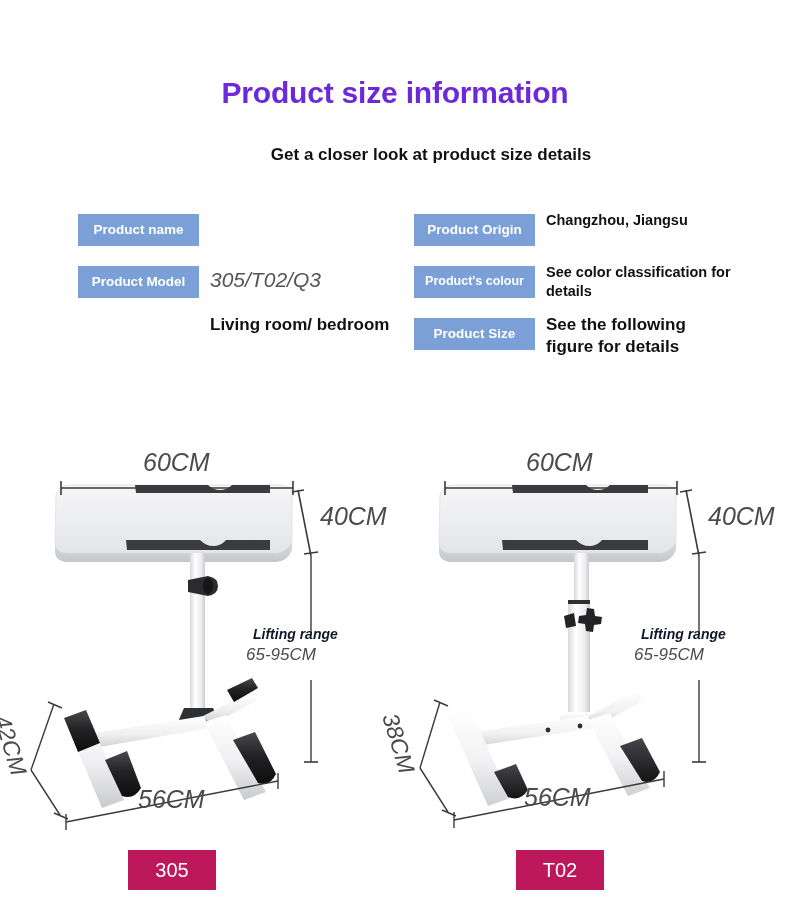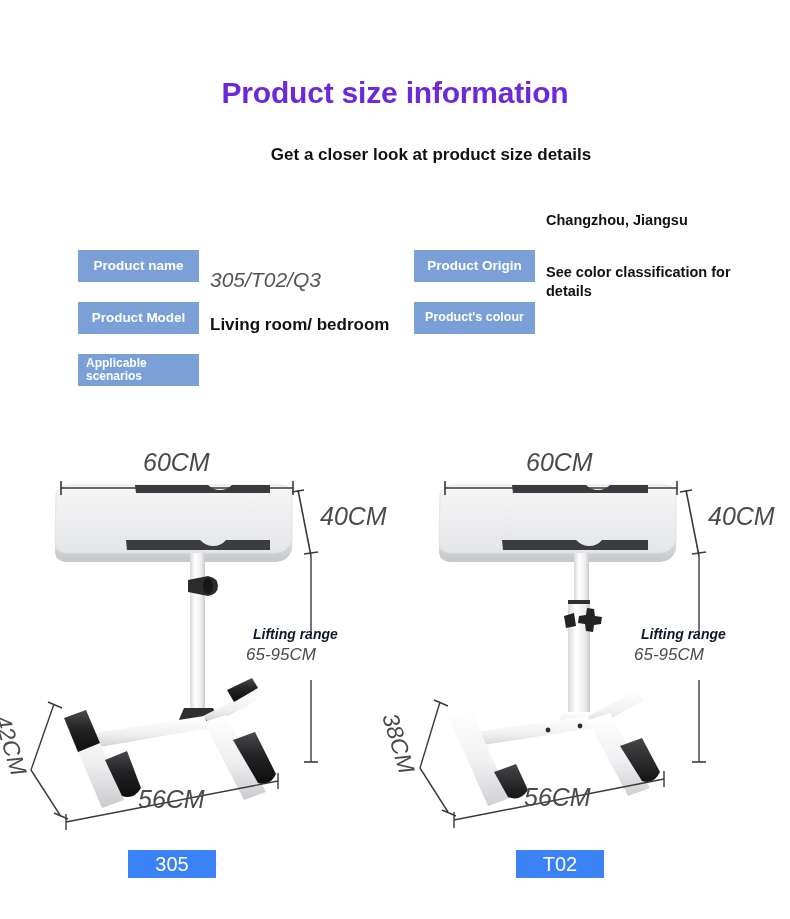--- a/index.html
+++ b/index.html
@@ -64,21 +64,20 @@
     color: #ffffff;
     font-size: 13.5px;
     font-weight: bold;
     display: flex;
     align-items: center;
     justify-content: center;
     text-align: center;
     line-height: 1.1;
     box-sizing: border-box;
     padding: 5px 4px;
-    margin-top: 36px;
   }
   .spec-key.two-line {
     justify-content: flex-start;
     text-align: left;
     padding-left: 8px;
     font-size: 12px;
   }
   .spec-key.small { font-size: 12.5px; }
   .spec-val {
     position: absolute;
@@ -132,22 +131,22 @@
     position: absolute;
     font-size: 17px;
     color: #4b4b4b;
     white-space: nowrap;
   }
 
   
   .model-badge {
     position: absolute;
     width: 88px;
-    height: 28px;
-    background: #3b82f6;
+    height: 40px;
+    background: #be185d;
     color: #ffffff;
     font-size: 20px;
     display: flex;
     align-items: center;
     justify-content: center;
   }
   .badge-left  { left: 128px; top: 850px; }
   .badge-right { left: 516px; top: 850px; }
 
   svg { display: block; }
@@ -165,38 +164,41 @@
     <div class="spec-row">
       <div class="spec-key">Product name</div>
     </div>
 
     <div class="spec-row">
       <div class="spec-key">Product Model</div>
       <div class="spec-val plain">305/T02/Q3</div>
     </div>
 
     <div class="spec-row">
-      <div class="spec-key two-line">Applicable scenarios</div>
       <div class="spec-val big">Living room/ bedroom</div>
     </div>
 
   </div>
 
   <div class="spec-col right">
 
     <div class="spec-row">
       <div class="spec-key">Product Origin</div>
       <div class="spec-val">Changzhou, Jiangsu</div>
     </div>
 
     <div class="spec-row">
       <div class="spec-key small">Product's colour</div>
       <div class="spec-val">See color classification for details</div>
     </div>
 
+    <div class="spec-row">
+      <div class="spec-key">Product Size</div>
+      <div class="spec-val big">See the following figure for details</div>
+    </div>
 
   </div>
 
   <div class="diagram left">
 
     <svg width="390" height="400" viewBox="0 0 390 400">
       <defs>
         <linearGradient id="topL" x1="0" y1="0" x2="0" y2="1">
           <stop offset="0%" stop-color="#f6f6f7"></stop>
           <stop offset="100%" stop-color="#e4e5e7"></stop>

